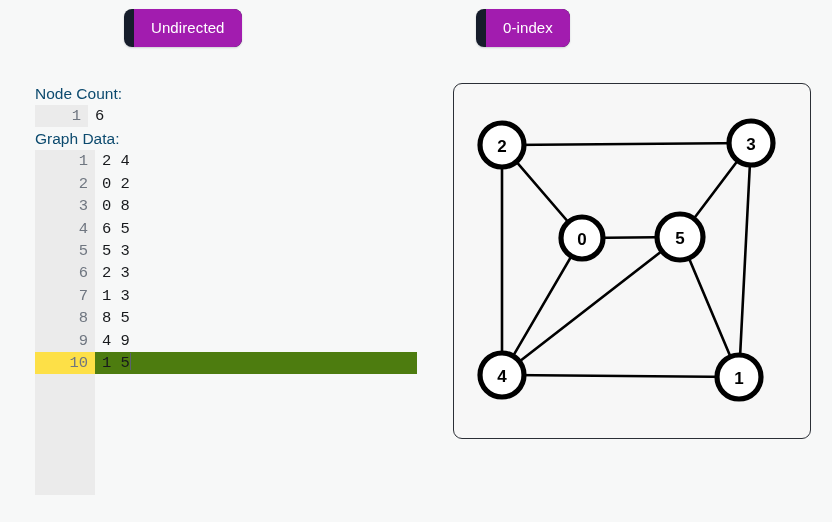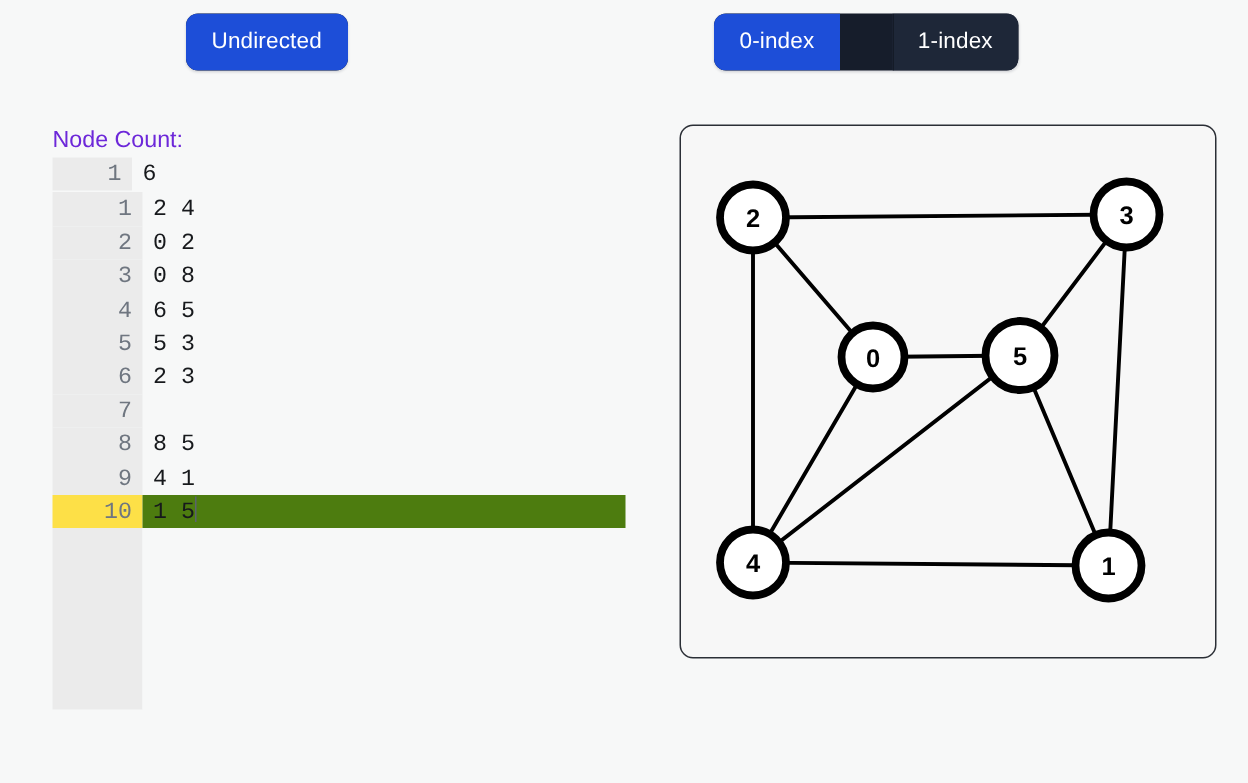--- a/index.html
+++ b/index.html
@@ -34,36 +34,37 @@
     padding: 0 17px;
     height: 38px;
     line-height: 38px;
     cursor: pointer;
     white-space: nowrap;
     letter-spacing: 0.1px;
     box-shadow: inset 1px 0 0 #141b27;
   }
   .seg-btn:first-child { box-shadow: none; }
   .seg-btn.is-active {
-    background: #1d4ed8;
+    background: #a21caf;
+    margin-left: 10px;
   }
 
   #toggle-direction { left: 124px; top: 9px; }
-  #toggle-indexing  { left: 476px; top: 9px; gap: 35px; }
+  #toggle-indexing  { left: 476px; top: 9px; }
 
   
   .editor-col {
     position: absolute;
     left: 35px;
     top: 83px;
     width: 383px;
   }
   .field-label {
     font-size: 15.5px;
-    color: #6d28d9;
+    color: #0c4a6e;
     line-height: 21px;
     margin: 0 0 1px 0;
     font-family: "Liberation Sans", sans-serif;
   }
 
   
   .code-editor {
     position: relative;
     font-family: "Liberation Mono", monospace;
     font-size: 15.5px;
@@ -156,34 +157,34 @@
 </style>
 </head>
 <body>
 
 <div class="seg-group" id="toggle-direction">
   <button class="seg-btn is-active">Undirected</button>
 </div>
 
 <div class="seg-group" id="toggle-indexing">
   <button class="seg-btn is-active">0-index</button>
-  <button class="seg-btn">1-index</button>
 </div>
 
 <div class="editor-col">
 
   <div class="field-label">Node Count:</div>
 
   <div class="code-editor" id="editor-node-count">
     <div class="code-row">
       <div class="gutter-cell">1</div>
       <div class="code-cell">6</div>
     </div>
   </div>
 
+  <div class="field-label">Graph Data:</div>
 
   <div class="code-editor" id="editor-graph-data">
 
     <div class="code-row">
       <div class="gutter-cell">1</div>
       <div class="code-cell">2 4</div>
     </div>
     <div class="code-row">
       <div class="gutter-cell">2</div>
       <div class="code-cell">0 2</div>
@@ -199,28 +200,29 @@
     <div class="code-row">
       <div class="gutter-cell">5</div>
       <div class="code-cell">5 3</div>
     </div>
     <div class="code-row">
       <div class="gutter-cell">6</div>
       <div class="code-cell">2 3</div>
     </div>
     <div class="code-row">
       <div class="gutter-cell">7</div>
+      <div class="code-cell">1 3</div>
     </div>
     <div class="code-row">
       <div class="gutter-cell">8</div>
       <div class="code-cell">8 5</div>
     </div>
     <div class="code-row">
       <div class="gutter-cell">9</div>
-      <div class="code-cell">4 1</div>
+      <div class="code-cell">4 9</div>
     </div>
     <div class="code-row is-active">
       <div class="gutter-cell">10</div>
       <div class="code-cell"><span>1 5</span><span class="caret"></span></div>
     </div>
 
     <div class="editor-filler">
       <div class="gutter-cell"></div>
       <div class="code-cell"></div>
     </div>

